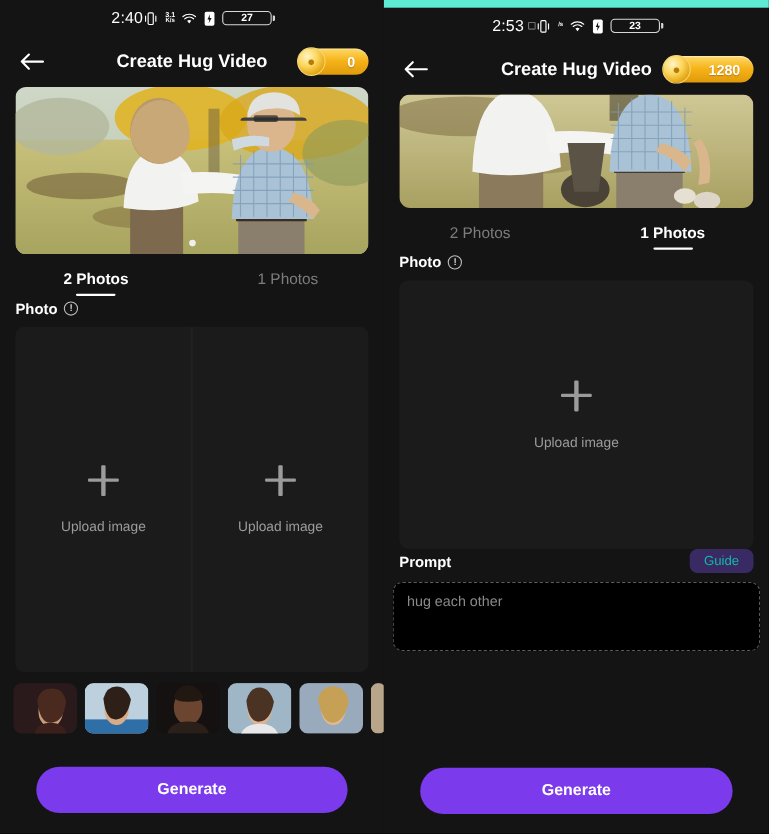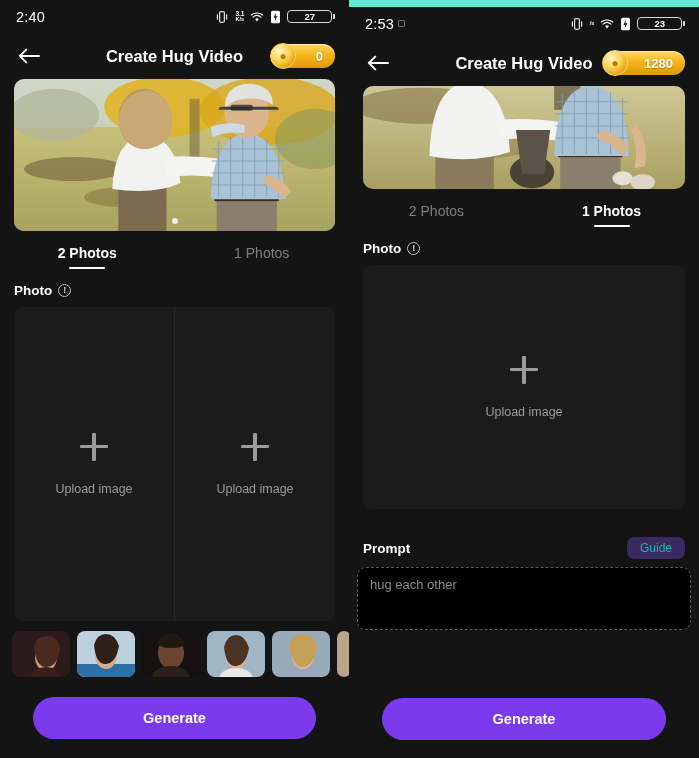--- a/index.html
+++ b/index.html
@@ -9,21 +9,21 @@
     font-family:"Liberation Sans", sans-serif;
     overflow:hidden;
   }
   .screens { display:flex; width:699px; height:758px; }
   .screen { position:relative; width:349px; height:758px; background:#141414; overflow:hidden; }
   .screen.right { width:350px; border-top:7px solid #5eead4; }
 
   
   .statusbar {
     height:33px; display:flex; align-items:center;
-    justify-content:space-between; padding:0 14px 0 16px;
+    justify-content:center; padding:0 14px 0 16px;
     color:#fff;
   }
   .st-time { font-size:14.5px; font-weight:500; letter-spacing:.2px; display:flex; align-items:center; gap:4px;}
   .st-tinyicon { width:7px; height:7px; border:1px solid #8a8a8a; border-radius:1px; display:inline-block; opacity:.8;}
   .st-right { display:flex; align-items:center; gap:6px; }
   .ic { display:block; }
   .net-speed { display:flex; flex-direction:column; align-items:center; line-height:1; }
   .net-speed .n1 { font-size:6.5px; font-weight:700; }
   .net-speed .n2 { font-size:5.5px; font-weight:700; }
   .batt { display:flex; align-items:center; }
@@ -84,21 +84,21 @@
   .tab.active { color:#fff; font-weight:700; }
   .tab.active::after {
     content:""; position:absolute; bottom:0; left:50%; transform:translateX(-50%);
     width:36px; height:2.5px; background:#fff; border-radius:2px;
   }
 
   
   .sec-label {
     display:flex; align-items:center; gap:6px;
     color:#fff; font-size:13.5px; font-weight:700;
-    padding:0 14px; margin-top:14px;
+    padding:0 14px; margin-top:4px;
   }
   .info-icon {
     width:13px; height:13px; border:1.2px solid #bdbdbd; border-radius:50%;
     display:inline-flex; align-items:center; justify-content:center;
     font-size:9px; color:#cfcfcf; font-weight:700; line-height:1;
   }
 
   
   .upload-row { margin:9px 14px 0; display:flex; background:#1b1b1b; border-radius:8px; overflow:hidden; }
   .upload-row.left-two { height:314px; }
@@ -117,21 +117,21 @@
   .plus::before { left:0; right:0; top:12px; height:3.5px; }
   .plus::after { top:0; bottom:0; left:12px; width:3.5px; }
   .upload-label { color:#9b9b9b; font-size:12.5px; }
 
   
   .thumbs { display:flex; gap:7px; padding:0 12px; margin-top:10px; overflow:hidden; }
   .thumb { width:58px; height:46px; border-radius:8px; flex:0 0 auto; overflow:hidden; }
   .thumb svg { display:block; width:100%; height:100%; }
 
   
-  .prompt-head { display:flex; align-items:center; justify-content:space-between; padding:0 14px; margin-top:28px; }
+  .prompt-head { display:flex; align-items:center; justify-content:space-between; padding:0 14px; margin-top:0; }
   .prompt-title { color:#fff; font-size:13.5px; font-weight:700; }
   .guide-btn {
     background:#3a2a63; color:#14b8a6; font-size:12px; font-weight:400;
     padding:4px 13px; border-radius:7px; cursor:pointer;
   }
   .prompt-box {
     margin:8px 8px 0; height:63px; border:1.4px dashed #5a5a5a; border-radius:9px;
     background:#000000; padding:9px 12px;
   }
   .prompt-ph { color:#8a8a8a; font-size:13px; }

